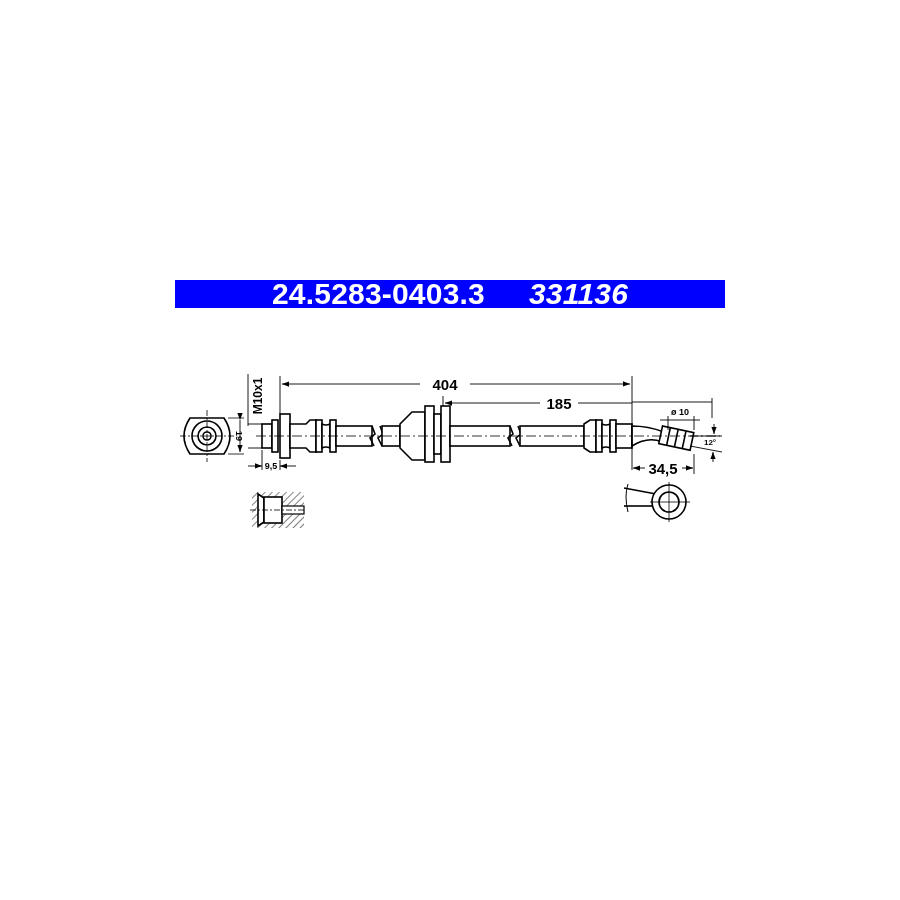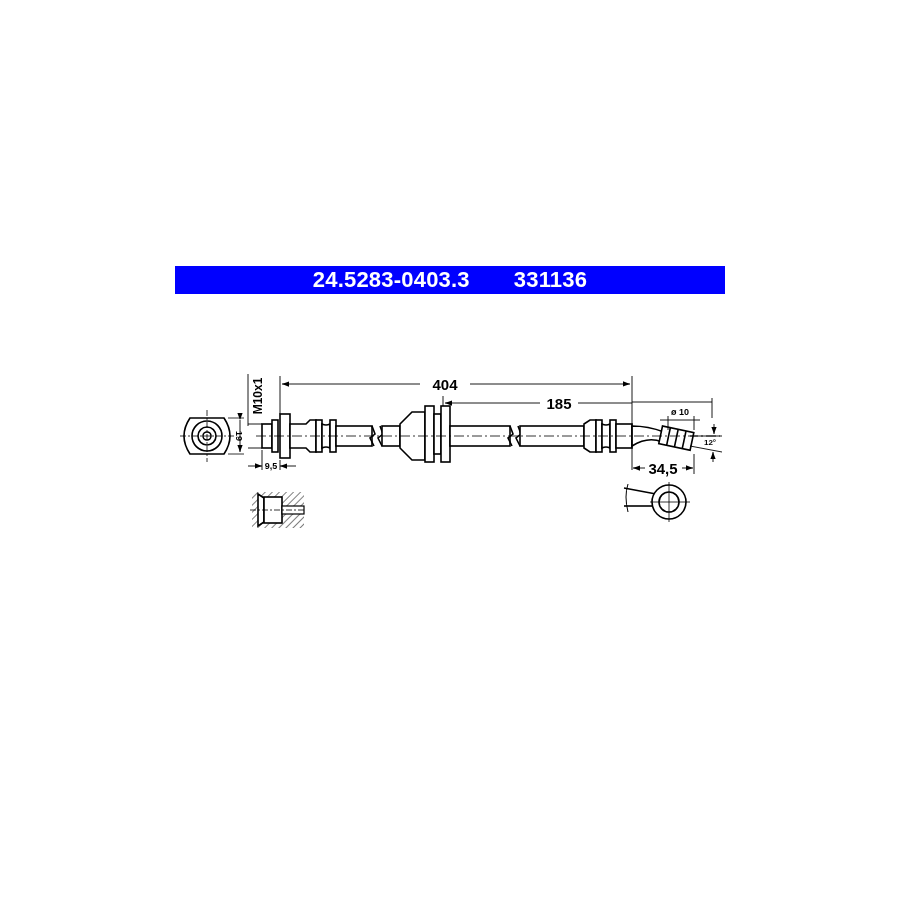--- a/index.html
+++ b/index.html
@@ -1,22 +1,22 @@
 <!DOCTYPE html>
 <html><head>
   <meta charset="utf-8">
   <style>
     html, body { margin: 0; padding: 0; background: #ffffff; }
     body { width: 900px; height: 900px; position: relative; overflow: hidden; font-family: "Liberation Sans", sans-serif; }
     .banner {
-      position: absolute; left: 175px; top: 266px; width: 550px; height: 28px;
+      position: absolute; left: 175px; top: 280px; width: 550px; height: 28px;
       background: #0000ff; color: #ffffff; display: flex; justify-content: center; align-items: center;
-      font-family: "Liberation Sans", sans-serif; font-weight: bold; font-size: 22px; letter-spacing: 0.2px;
+      font-family: "Liberation Sans", sans-serif; font-weight: bold; font-size: 30px; letter-spacing: 0.2px;
     }
-    .banner .num2 { margin-left: 44px; }
+    .banner .num2 { margin-left: 44px; font-style: italic; }
     svg.drawing { position: absolute; left: 0; top: 0; }
     svg text { font-family: "Liberation Sans", sans-serif; font-weight: bold; fill: #000; }
   </style>
 </head>
 <body>
 
 <div class="banner">
   <span>24.5283-0403.3</span>
   <span class="num2">331136</span>
 </div>

